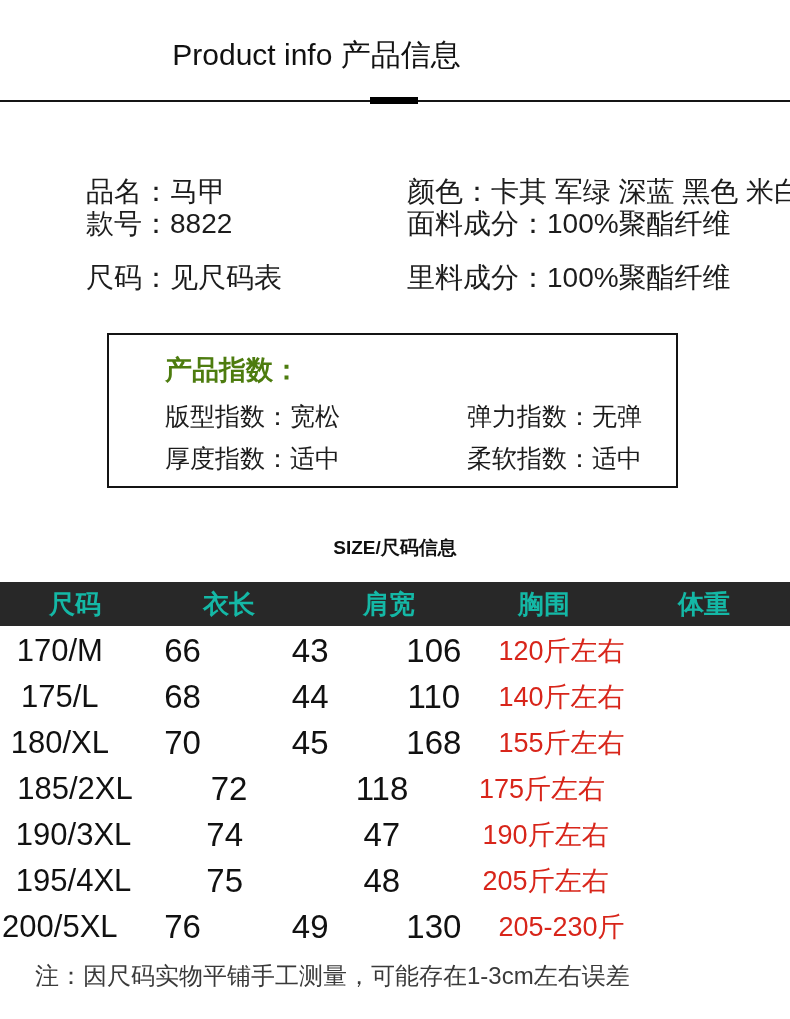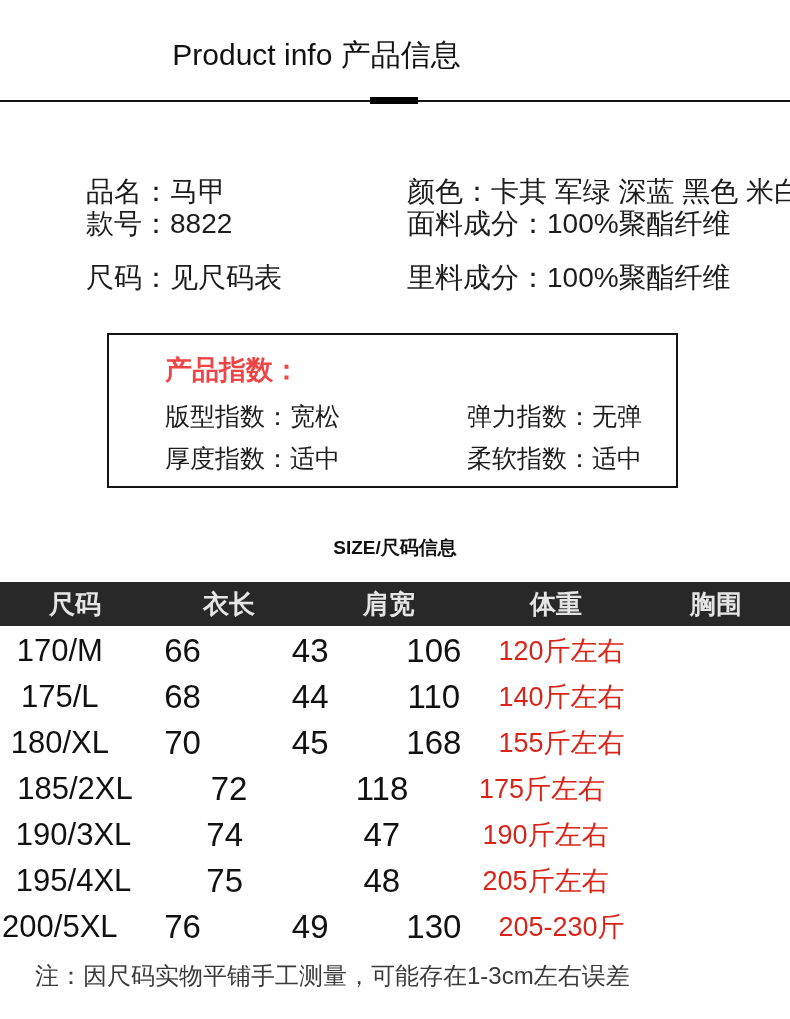--- a/index.html
+++ b/index.html
@@ -22,21 +22,21 @@
   .detail{font-size:28px;line-height:28px;white-space:nowrap;color:#1c1c1c;}
   .dl{left:86px;}
   .dr{left:407px;}
   .r1{top:178px;} .r2{top:210px;} .r3{top:264px;}
 
   
   .index-box{
     left:107px;top:333px;width:567px;height:151px;
     border:2px solid #141414;background:#fff;
   }
-  .ib-title{left:56px;top:20px;font-size:27px;line-height:30px;font-weight:700;color:#ef4444;white-space:nowrap;}
+  .ib-title{left:56px;top:20px;font-size:27px;line-height:30px;font-weight:700;color:#4d7c0f;white-space:nowrap;}
   .ib-item{font-size:25px;line-height:28px;color:#1c1c1c;white-space:nowrap;}
   .ib-c1{left:56px;} .ib-c2{left:358px;}
   .ib-r1{top:67px;} .ib-r2{top:109px;}
 
   
   .size-title{top:533px;left:0;width:790px;text-align:center;font-size:19px;line-height:30px;font-weight:700;color:#111;}
 
   .thead{
     top:582px;left:0;width:790px;height:44px;display:flex;align-items:center;
     font-weight:700;font-size:26px;
@@ -68,26 +68,26 @@
 
 <div class="abs index-box">
   <div class="abs ib-title">产品指数：</div>
   <div class="abs ib-item ib-c1 ib-r1">版型指数：宽松</div>
   <div class="abs ib-item ib-c2 ib-r1">弹力指数：无弹</div>
   <div class="abs ib-item ib-c1 ib-r2">厚度指数：适中</div>
   <div class="abs ib-item ib-c2 ib-r2">柔软指数：适中</div>
 </div>
 
 <div class="abs size-title">SIZE/尺码信息</div>
-<div class="abs thead" id="thead" style="background: rgb(40, 40, 40); color: #e5e5e5;">
+<div class="abs thead" id="thead" style="background: rgb(40, 40, 40); color: #14b8a6;">
     <div class="cell c0">尺码</div>
     <div class="cell c1">衣长</div>
     <div class="cell c2">肩宽</div>
+    <div class="cell c3">胸围</div>
     <div class="cell c4">体重</div>
-    <div class="cell c3">胸围</div>
   </div>
 <div class="abs tbody" id="tbody">
     <div class="trow">
       <div class="cell c0">170/M</div>
       <div class="cell c1">66</div>
       <div class="cell c2">43</div>
       <div class="cell c3">106</div>
       <div class="cell c4" style="color: rgb(216, 37, 26);">120斤左右</div>
     </div>
     <div class="trow">

